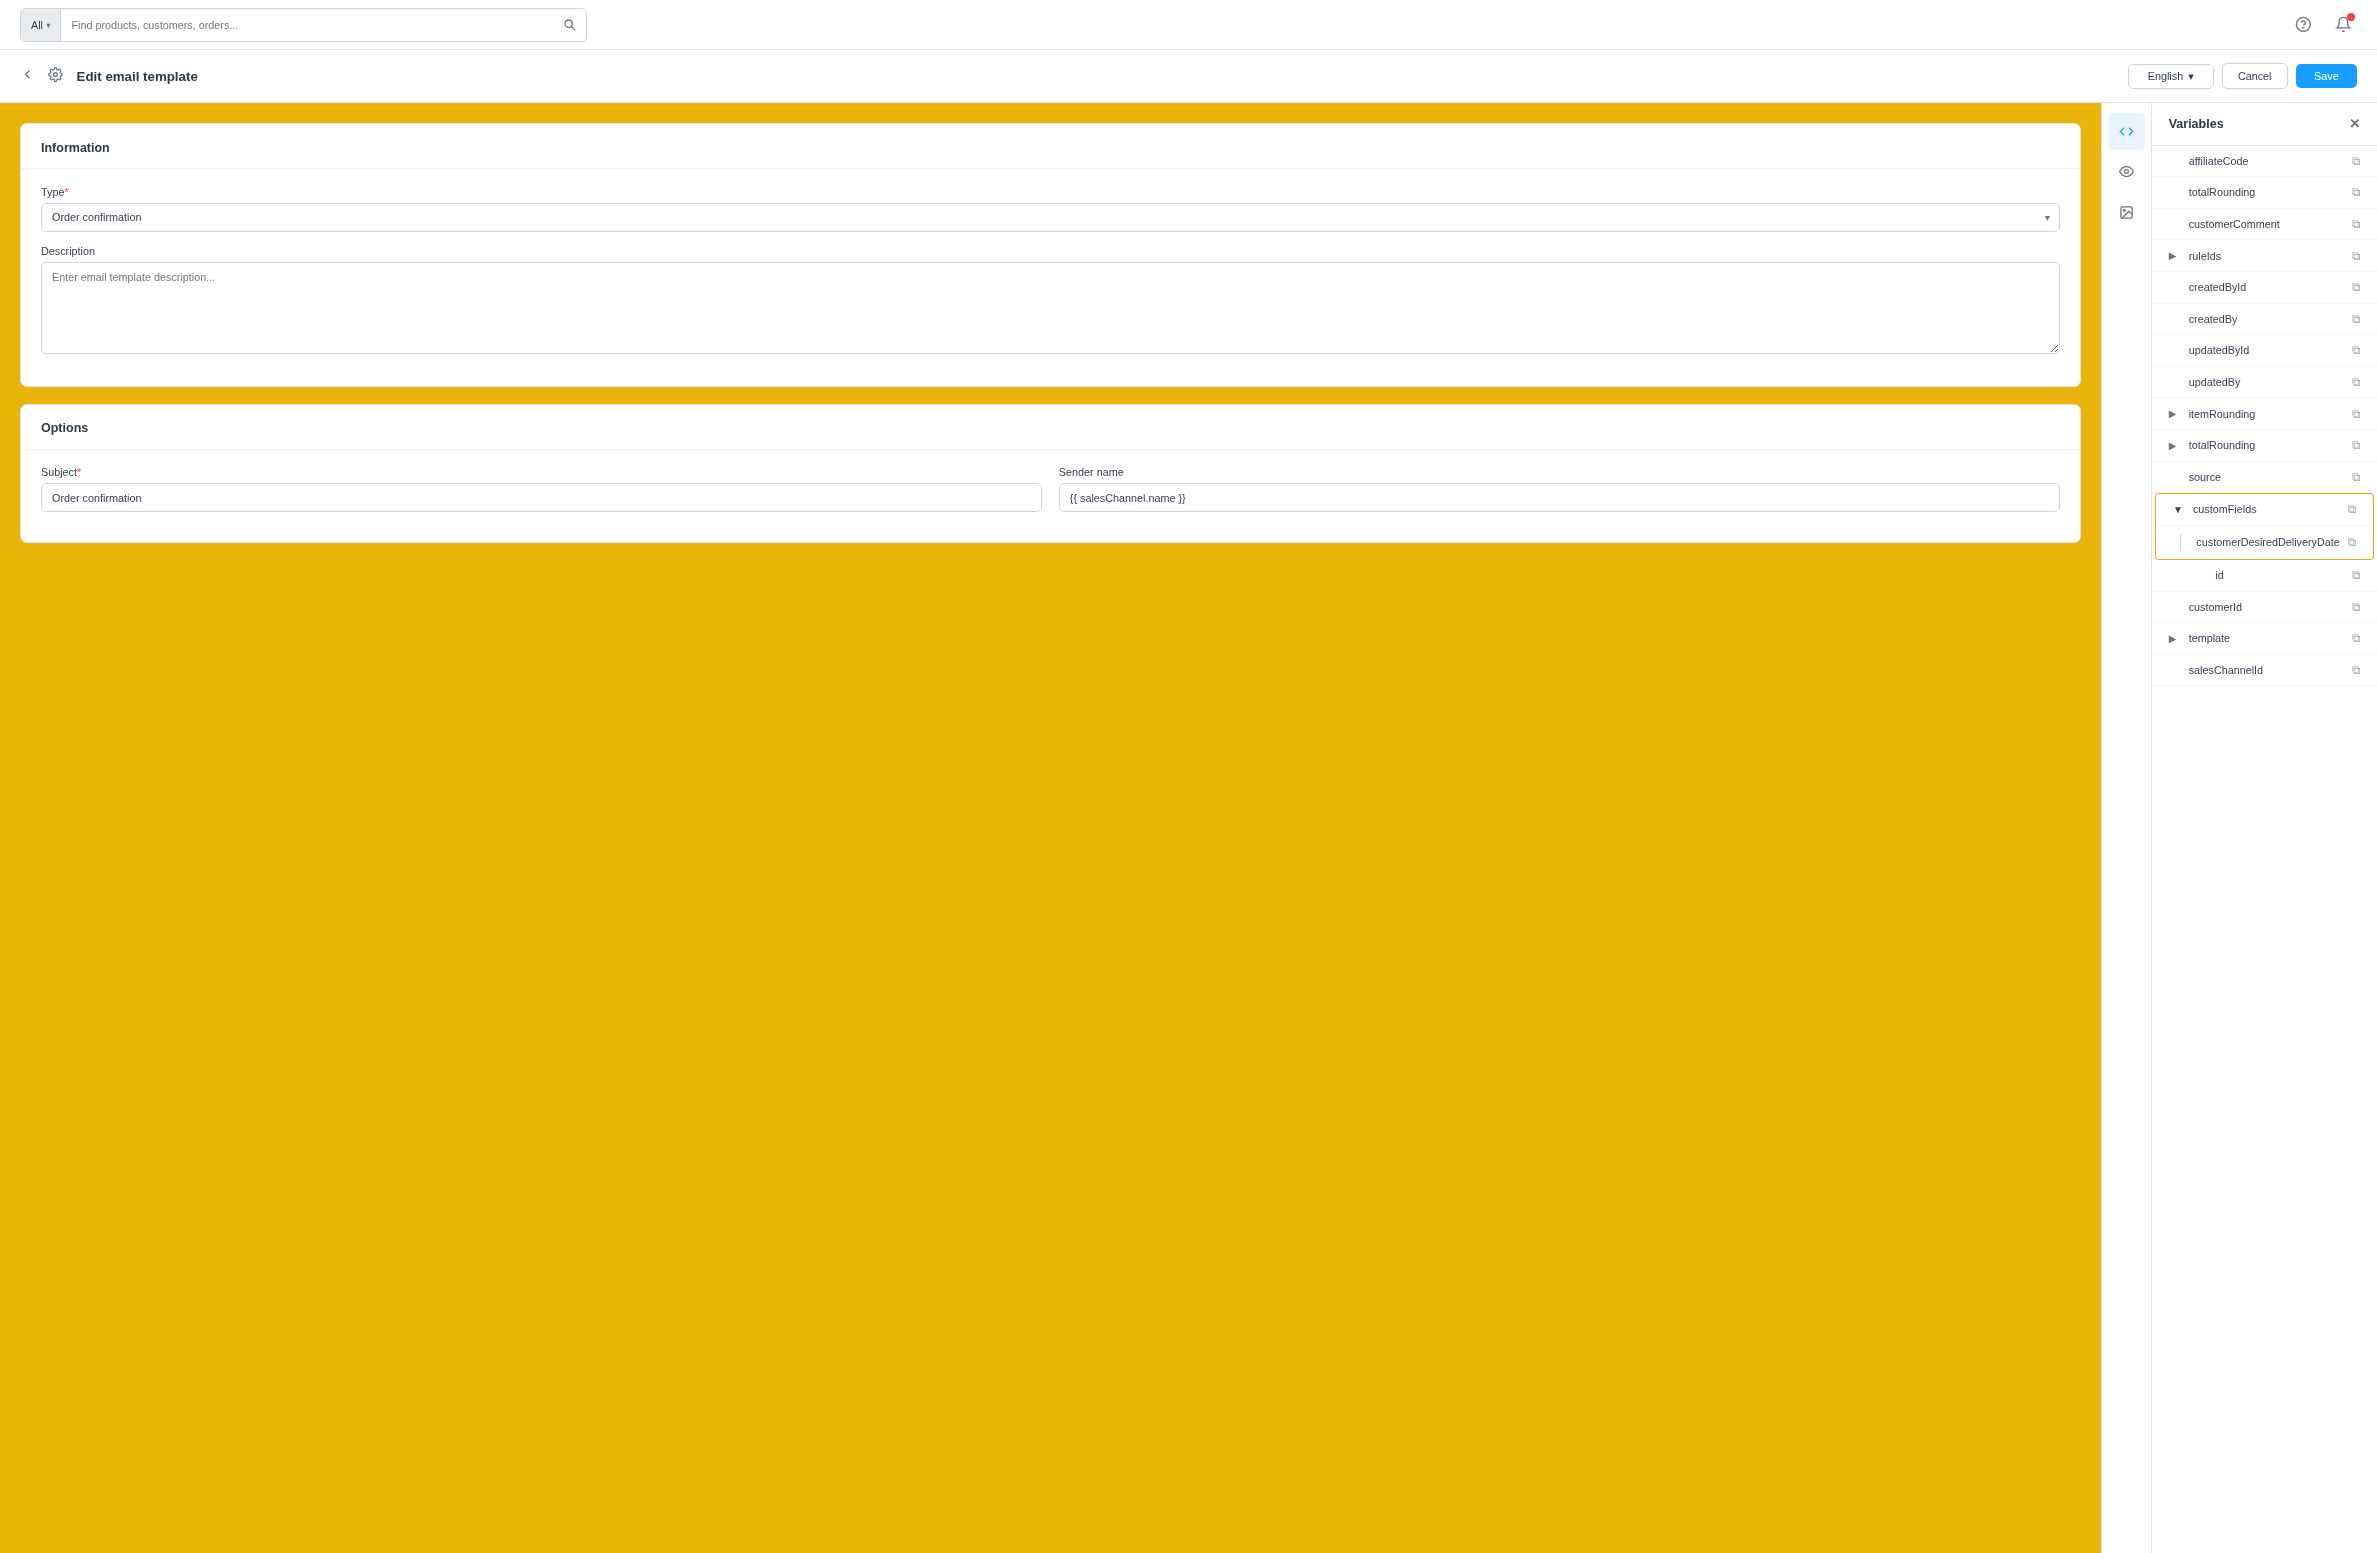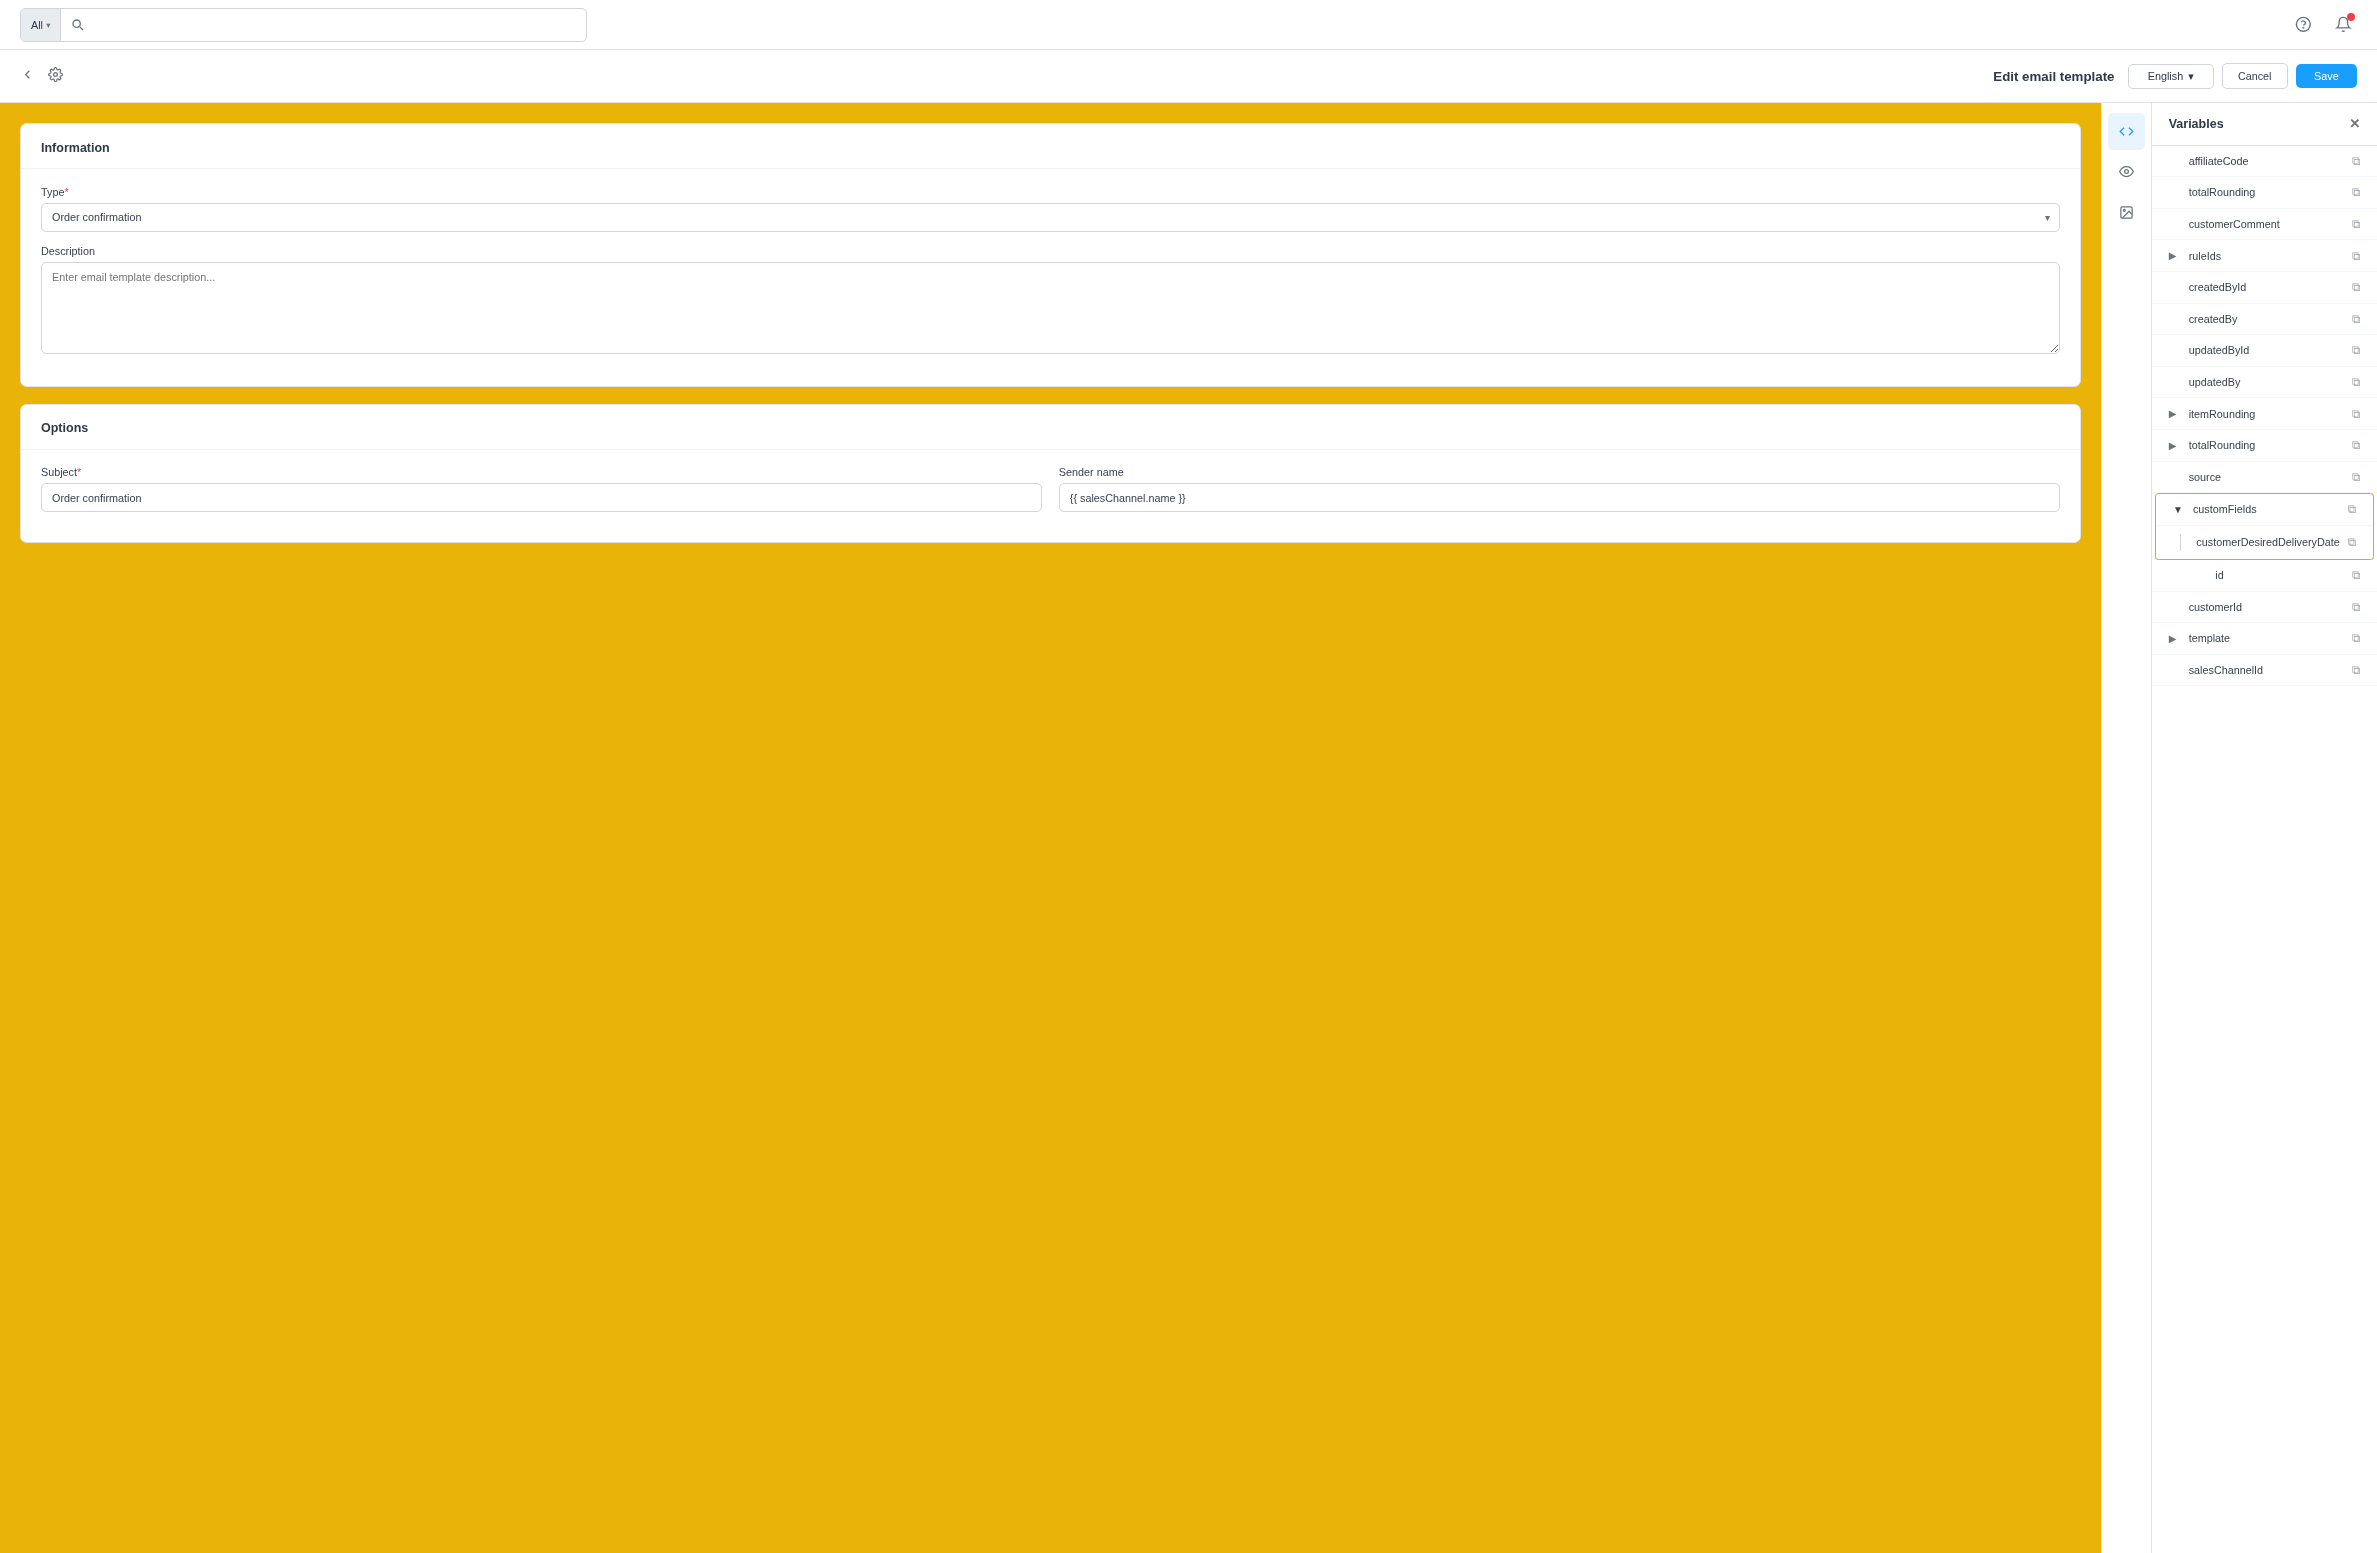--- a/index.html
+++ b/index.html
@@ -79,21 +79,21 @@
       background: #fff;
       border-bottom: 0.8px solid #e0e4e8;
       display: flex;
       align-items: center;
       padding: 0 20px;
       height: 53px;
       gap: 13.3px;
     }
     .nav-back { color: #6b7280; cursor: pointer; font-size: 15px; }
     .gear-icon { color: #6b7280; cursor: pointer; font-size: 13.3px; }
-    .page-title { font-weight: 600; font-size: 13.3px; flex: 1; text-align: right; }
+    .page-title { font-weight: 600; font-size: 13.3px; flex: 1; text-align: left; }
     .page-actions { display: flex; align-items: center; gap: 8.3px; }
     .lang-select {
       display: flex; align-items: center; gap: 5px;
       border: 0.8px solid #d1d5db; border-radius: 5px;
       padding: 5px 19px; cursor: pointer; font-size: 10.8px; background: #fff;
     }
     .btn-cancel {
       border: 0.8px solid #d1d5db; background: #fff;
       border-radius: 5px; padding: 5.8px 15px; cursor: pointer;
       font-size: 10.8px; color: #374151;
@@ -217,20 +217,21 @@
   </style>
 </head>
 <body>
 
 <div class="topbar">
   <div class="search-container">
     <div class="search-filter">
       <span>All</span>
       <span class="chevron">▾</span>
     </div>
+    <input class="search-input" type="text" placeholder="Find products, customers, orders..." style="">
     <div class="search-icon-btn">
       <svg width="13.3" height="13.3" viewBox="0 0 20 20" fill="none" stroke="currentColor" stroke-width="2">
         <circle cx="8.5" cy="8.5" r="5.5"></circle>
         <line x1="13" y1="13" x2="18" y2="18"></line>
       </svg>
     </div>
   </div>
   <div class="topbar-actions">
     <div class="topbar-icon">
       <svg width="16.7" height="16.7" viewBox="0 0 24 24" fill="none" stroke="currentColor" stroke-width="2">

